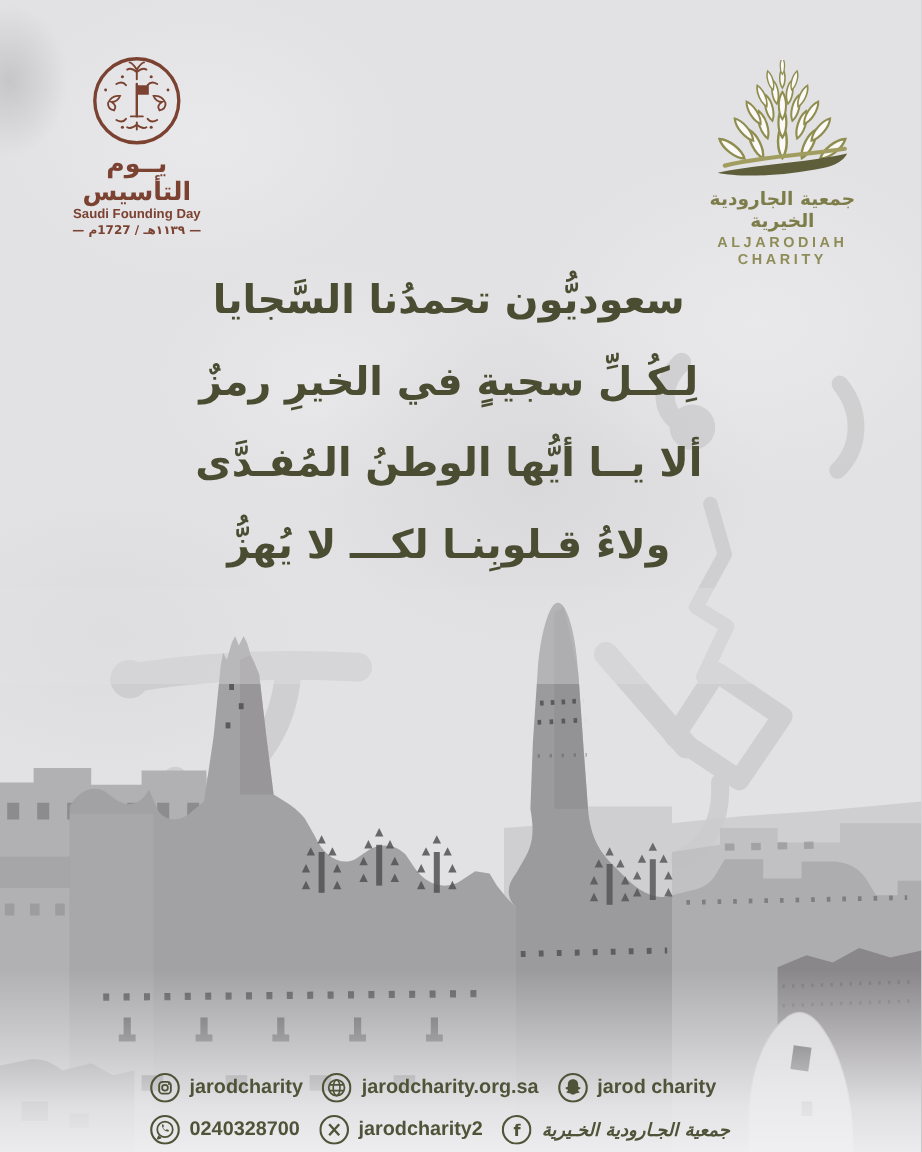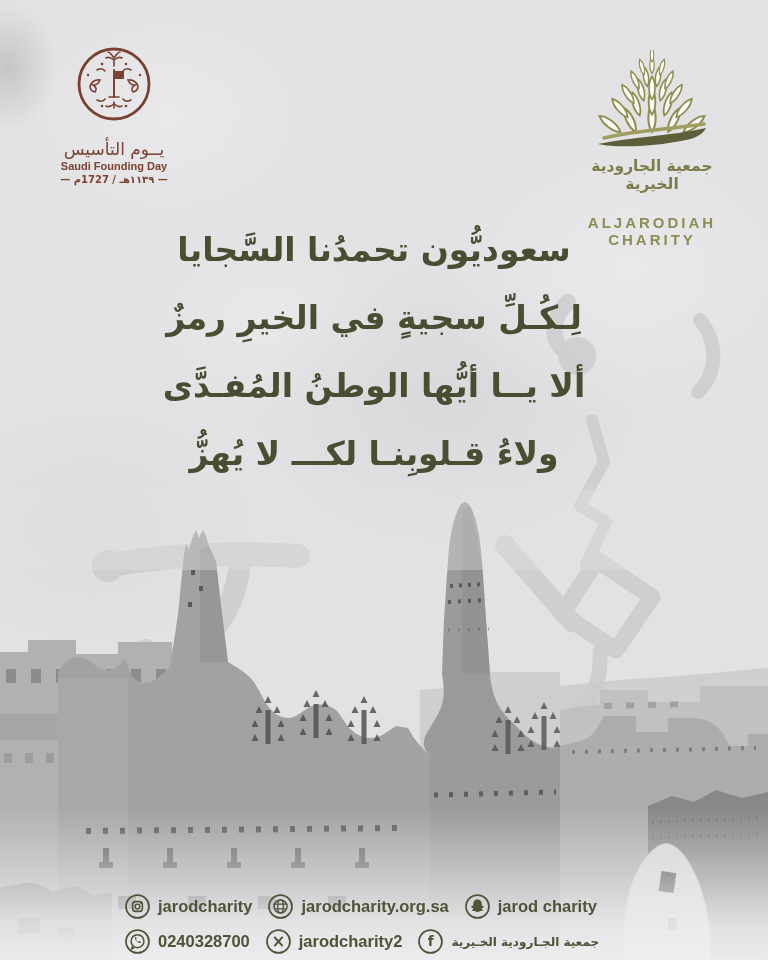--- a/index.html
+++ b/index.html
@@ -13,39 +13,39 @@
       radial-gradient(ellipse 300px 220px at 58% 42%, #d9d8da 0%, rgba(217,216,218,0) 65%),
       radial-gradient(ellipse 240px 170px at 35% 33%, #e8e7e9 0%, rgba(232,231,233,0) 60%),
       radial-gradient(ellipse 280px 200px at 12% 55%, #dcdbdd 0%, rgba(220,219,221,0) 60%),
       #e2e1e3;
   }
   .watermark{position:absolute;left:0;top:0;}
   .scene{position:absolute;left:0;top:490px;}
   
   .founding-logo{position:absolute;left:48px;top:44px;width:132px;text-align:center;color:#7b4232;}
   .founding-logo .emb{display:block;margin:0 auto;}
-  .fd-ar{font-size:17px;font-weight:normal;margin-top:15px;direction:rtl;}
+  .fd-ar{font-size:21px;font-weight:bold;margin-top:0;direction:rtl;}
   .fd-en{font-size:11px;font-weight:bold;margin-top:1px;font-family:"Liberation Sans",sans-serif;}
   .fd-dates{font-size:10px;font-weight:bold;margin-top:2px;direction:rtl;}
   
   .charity-logo{position:absolute;right:30px;top:50px;width:172px;text-align:center;}
   .charity-logo svg{display:block;margin:0 auto;}
   .ch-ar{font-size:15.5px;font-weight:bold;color:#7d7d4a;margin-top:3px;direction:rtl;}
-  .ch-en{font-size:15px;font-weight:bold;color:#8e8d57;letter-spacing:3px;margin-top:21px;font-family:"Liberation Sans",sans-serif;}
+  .ch-en{font-size:12px;font-weight:bold;color:#8e8d57;letter-spacing:3px;margin-top:2px;font-family:"Liberation Sans",sans-serif;}
   
   .poem{position:absolute;top:216px;left:0;width:100%;transform:translateX(-10px);
         text-align:center;direction:rtl;color:#4b4d32;font-weight:bold;font-size:33px;}
   .poem .line{height:68px;line-height:68px;white-space:nowrap;}
   
   .footer{position:absolute;left:125px;bottom:6px;color:#4f5338;}
   .f-row{display:flex;align-items:flex-end;gap:16px;height:35px;}
   .f-item{display:flex;align-items:center;gap:8px;font-size:16.5px;font-weight:bold;
           white-space:nowrap;font-family:"Liberation Sans",sans-serif;}
   .f-item svg{flex:0 0 auto;}
-  .f-label-ar{font-family:"DejaVu Sans",sans-serif;font-size:12px;direction:rtl;}
+  .f-label-ar{font-family:"DejaVu Sans",sans-serif;font-size:15px;direction:rtl;font-style:italic;}
 </style>
 </head>
 <body>
 
 <div class="poster">
 
   <svg class="watermark" width="768" height="960" viewBox="0 0 768 960">
     <g stroke="#c8c7c9" fill="none" stroke-linecap="round" stroke-linejoin="round" opacity="0.7">
       <circle cx="108" cy="566" r="16" fill="#c8c7c9" stroke="none"></circle>
       <path d="M104,566 C160,556 230,552 298,556" stroke-width="24"></path>

